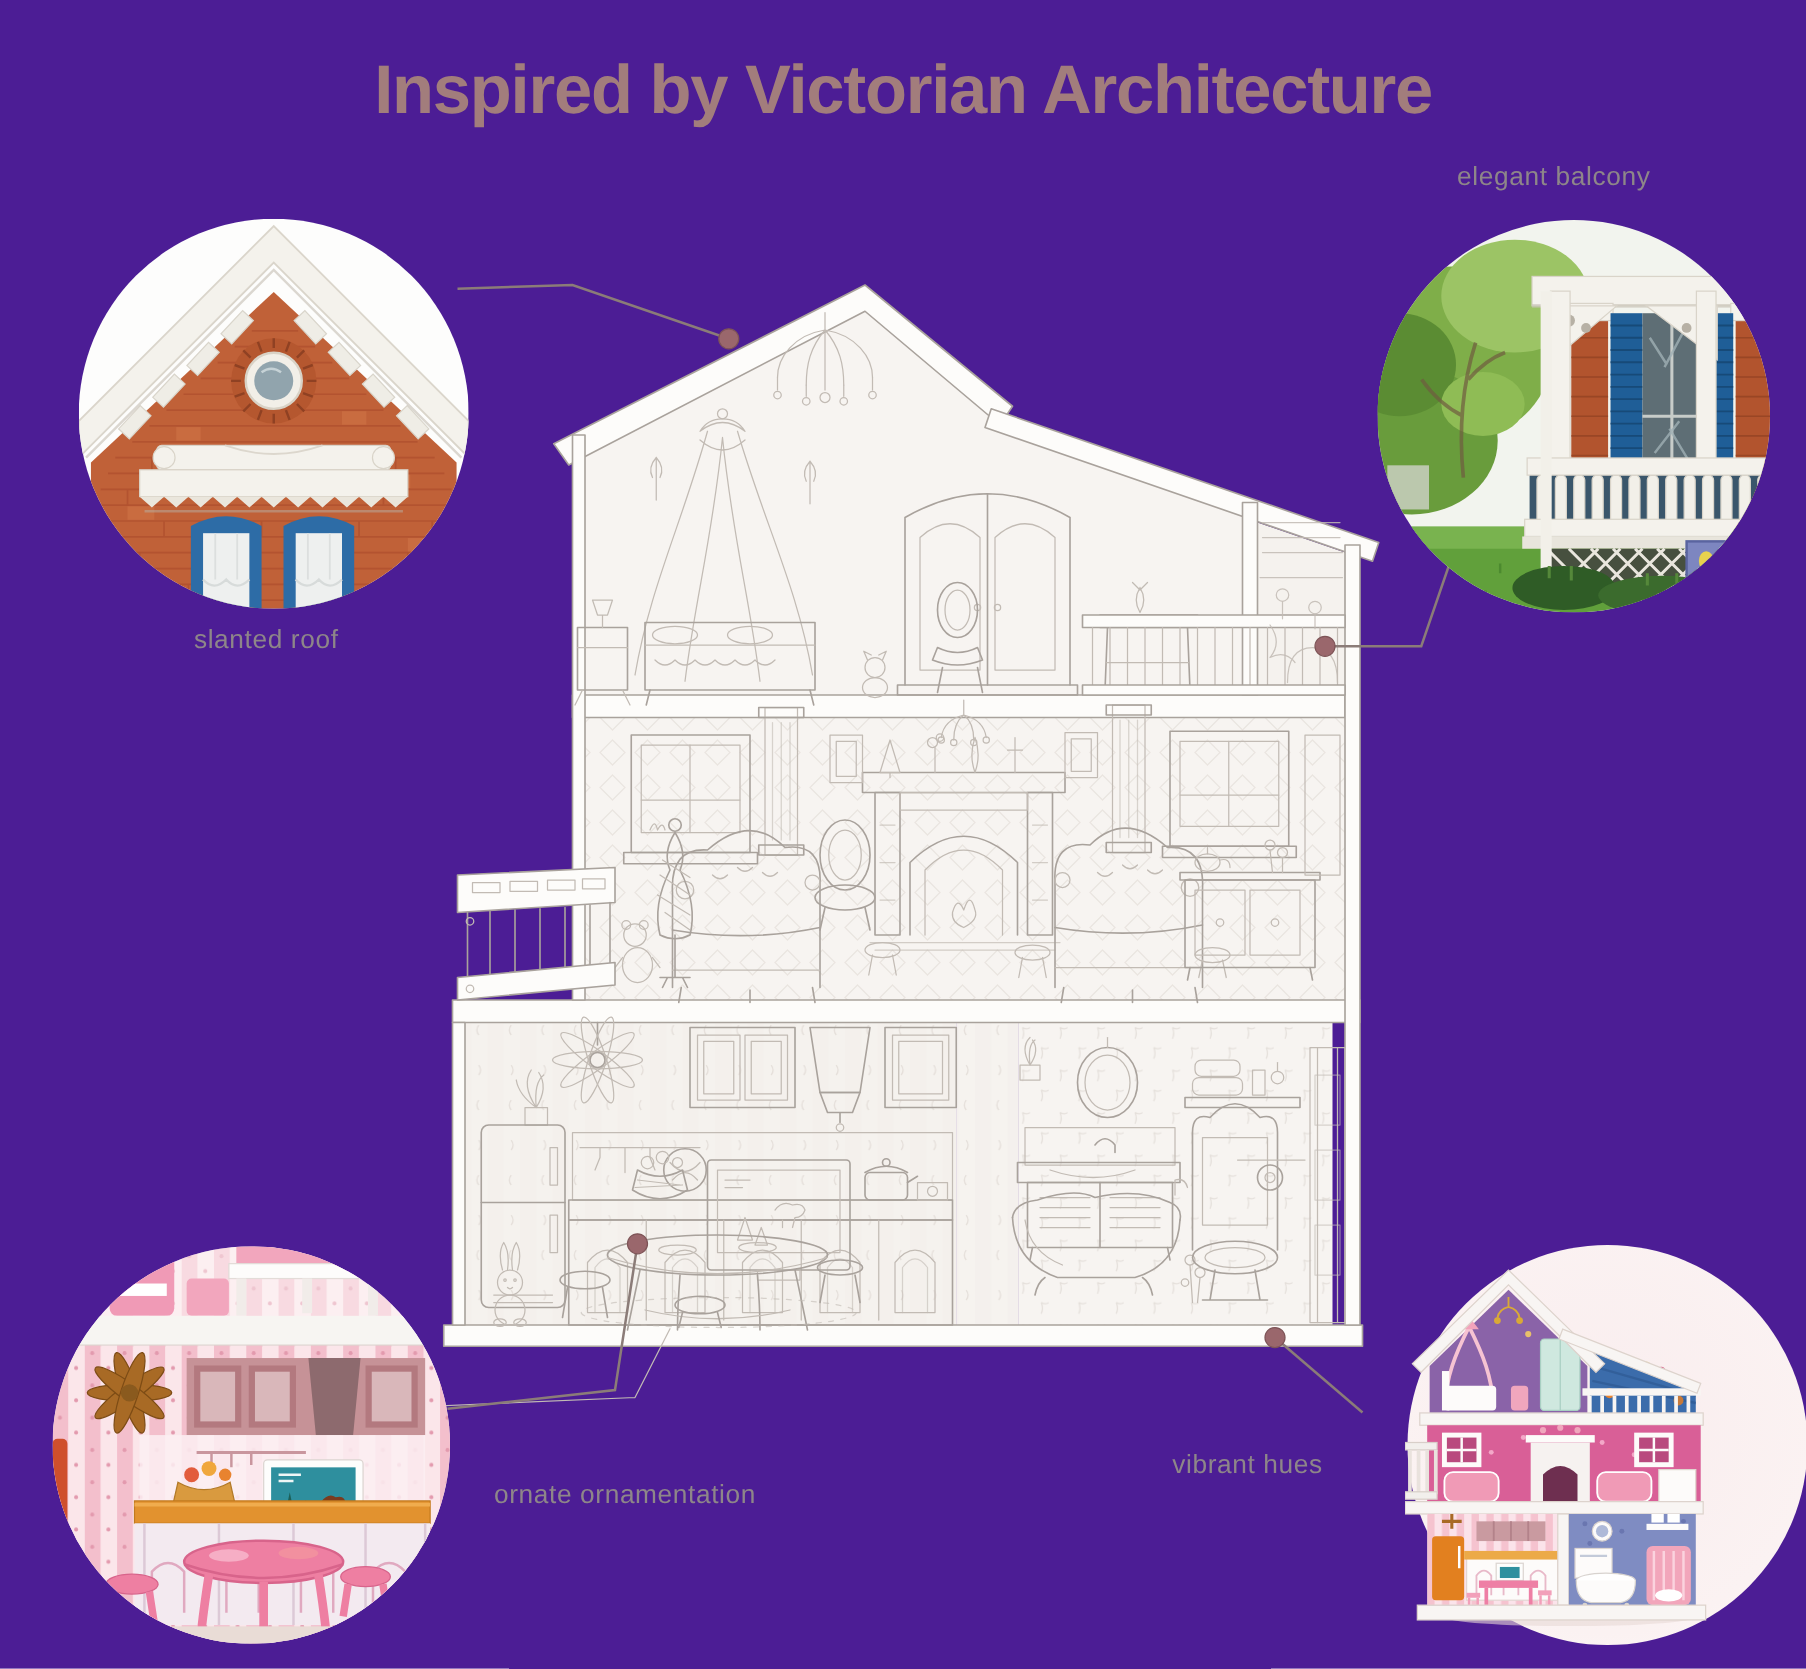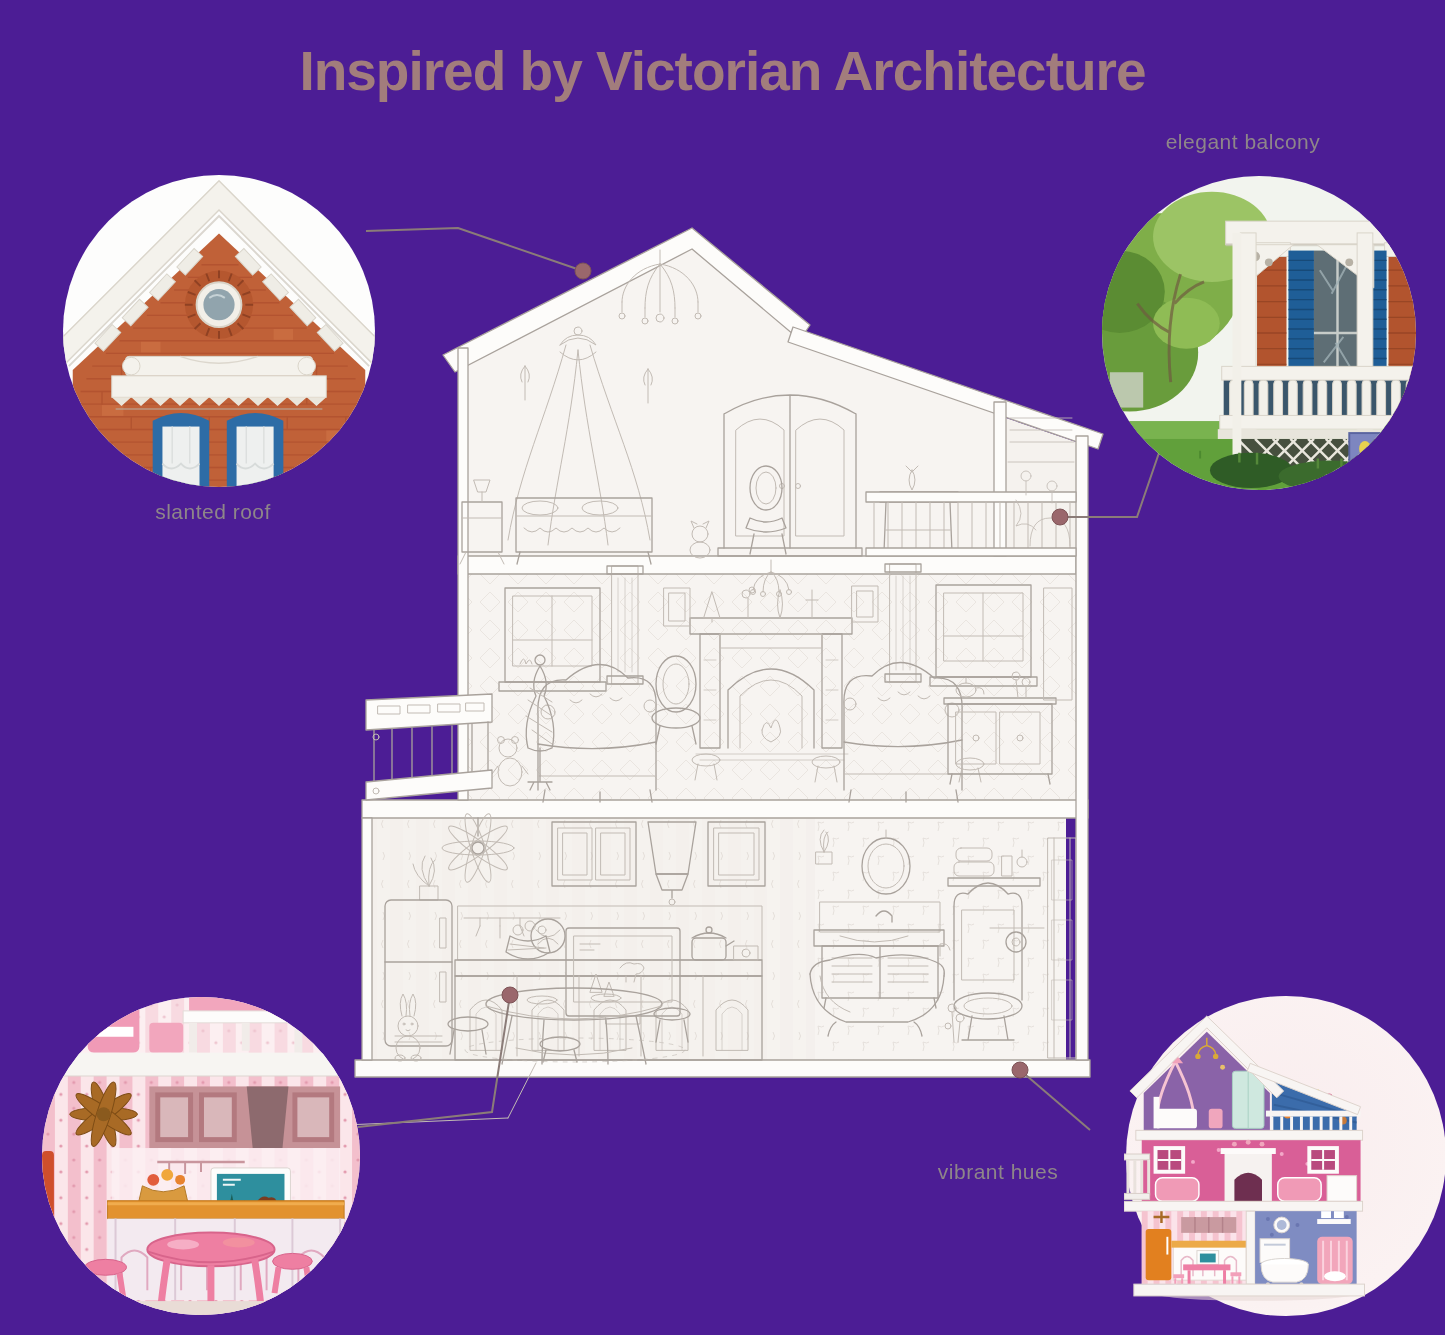--- a/index.html
+++ b/index.html
@@ -819,15 +819,16 @@
         <ellipse cx="214" cy="274" rx="11" ry="5" fill="#ffffff"></ellipse>
       </g>
     </g>
     <rect class="mwh" x="10" y="282" width="234" height="12"></rect>
   </svg>
 
   <h1 class="page-title">Inspired by Victorian Architecture</h1>
 
   <div class="callout-label" style="left:213px;top:474px;margin-top:26px;">slanted roof</div>
   <div class="callout-label" style="left:1243px;top:130px;">elegant balcony</div>
+  <div class="callout-label" style="left:500px;top:1184px;">ornate ornamentation</div>
   <div class="callout-label" style="left:978px;top:1160px;margin-left:20px;">vibrant hues</div>
 
 </div>
 
 </body></html>

